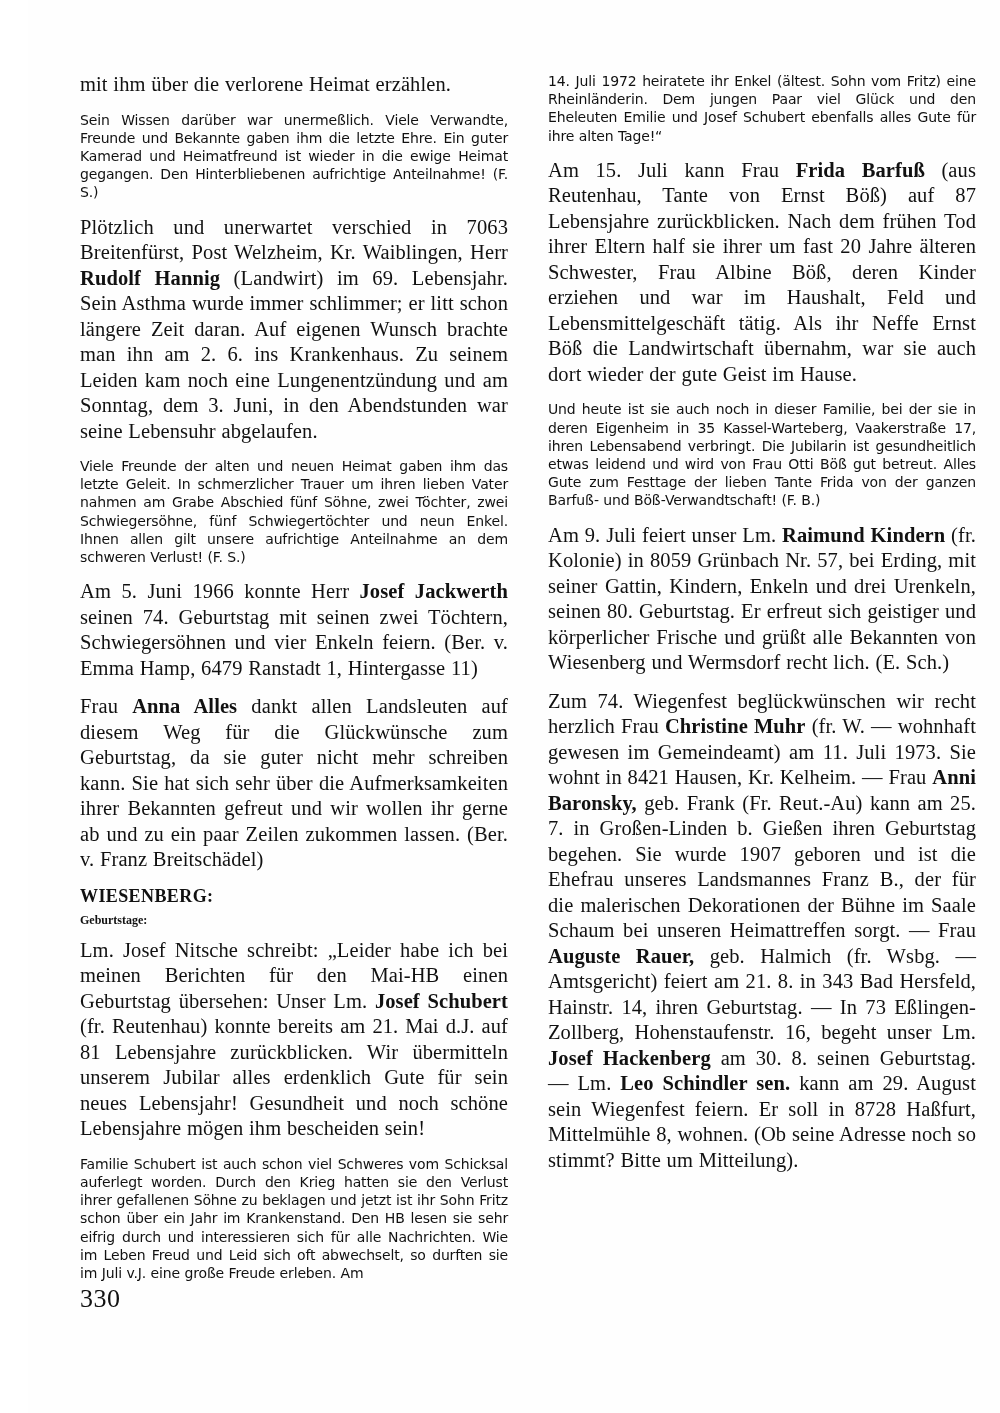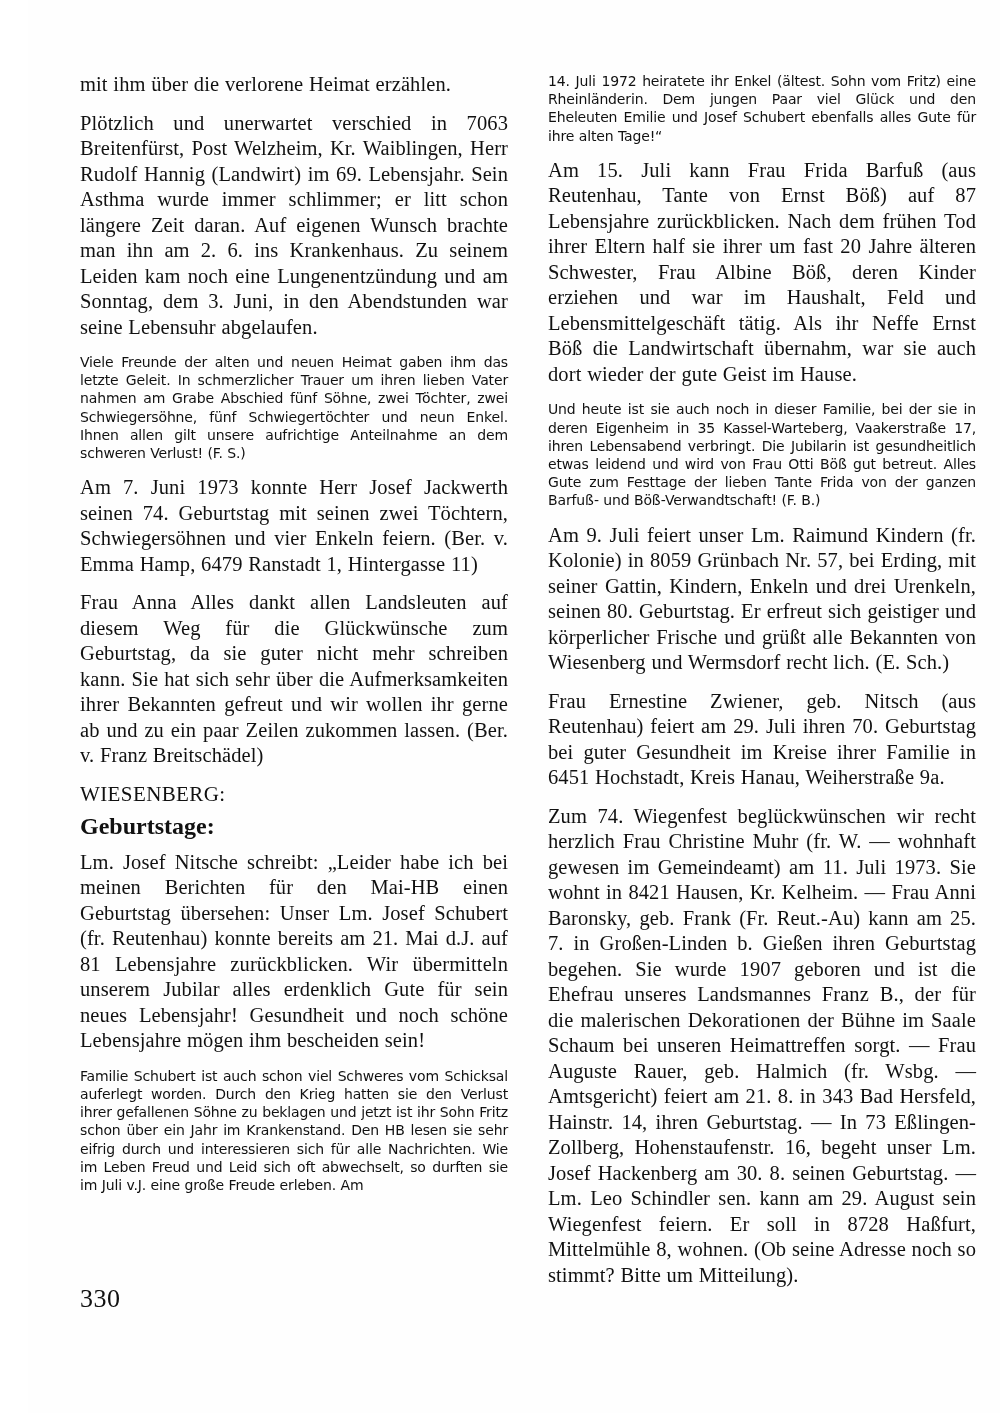--- a/index.html
+++ b/index.html
@@ -49,29 +49,29 @@
   }
   
   .small {
     font-size: 14px;
     line-height: 18.2px;
     font-family: "DejaVu Sans", sans-serif;
     letter-spacing: -0.15px;
     word-spacing: 0.2px;
     margin-bottom: 13px;
   }
-  b, .bold { font-weight: normal; }
+  b, .bold { font-weight: bold; }
   .section-head {
-    font-size: 21px;
-    font-weight: normal;
+    font-size: 18px;
+    font-weight: bold;
     margin: 0 0 6px 0;
     letter-spacing: 0.4px;
   }
   .sub-head {
-    font-size: 24px;
+    font-size: 12px;
     font-weight: bold;
     margin: 0 0 10px 0;
   }
   .folio {
     position: absolute;
     left: 52px;
     top: 1284px;
     font-size: 26px;
     font-family: "Liberation Serif", serif;
     letter-spacing: 0.5px;
@@ -80,26 +80,27 @@
 </head>
 <body>
 
 <div class="page">
   <div class="columns">
 
     <div class="col">
 
       <p class="big">mit ihm über die verlorene Heimat erzählen.</p>
 
+      <p class="small">Sein Wissen darüber war unermeßlich. Viele Verwandte, Freunde und Bekannte gaben ihm die letzte Ehre. Ein guter Kamerad und Heimatfreund ist wieder in die ewige Heimat gegangen. Den Hinterbliebenen aufrichtige Anteilnahme! (F. S.)</p>
 
       <p class="big"><span>Plötzlich und unerwartet verschied in 7063 Breitenfürst, Post Welzheim, Kr. Waiblingen, Herr </span><b>Rudolf Hannig</b><span> (Landwirt) im 69. Lebensjahr. Sein Asthma wurde immer schlimmer; er litt schon längere Zeit daran. Auf eigenen Wunsch brachte man ihn am 2. 6. ins Krankenhaus. Zu seinem Leiden kam noch eine Lungenentzündung und am Sonntag, dem 3. Juni, in den Abendstunden war seine Lebensuhr abgelaufen.</span></p>
 
       <p class="small">Viele Freunde der alten und neuen Heimat gaben ihm das letzte Geleit. In schmerzlicher Trauer um ihren lieben Vater nahmen am Grabe Abschied fünf Söhne, zwei Töchter, zwei Schwiegersöhne, fünf Schwiegertöchter und neun Enkel. Ihnen allen gilt unsere aufrichtige Anteilnahme an dem schweren Verlust! (F. S.)</p>
 
-      <p class="big"><span>Am 7. Juni 1973 konnte Herr </span><b>Josef Jackwerth</b><span> seinen 74. Geburtstag mit seinen zwei Töchtern, Schwiegersöhnen und vier Enkeln feiern. (Ber. v. Emma Hamp, 6479 Ranstadt 1, Hintergasse 11)</span></p>
+      <p class="big"><span>Am 5. Juni 1966 konnte Herr </span><b>Josef Jackwerth</b><span> seinen 74. Geburtstag mit seinen zwei Töchtern, Schwiegersöhnen und vier Enkeln feiern. (Ber. v. Emma Hamp, 6479 Ranstadt 1, Hintergasse 11)</span></p>
 
       <p class="big"><span>Frau </span><b>Anna Alles</b><span> dankt allen Landsleuten auf diesem Weg für die Glückwünsche zum Geburtstag, da sie guter nicht mehr schreiben kann. Sie hat sich sehr über die Aufmerksamkeiten ihrer Bekannten gefreut und wir wollen ihr gerne ab und zu ein paar Zeilen zukommen lassen. (Ber. v. Franz Breitschädel)</span></p>
 
       <p class="section-head">WIESENBERG:</p>
 
       <p class="sub-head">Geburtstage:</p>
 
       <p class="big"><span>Lm. Josef Nitsche schreibt: „Leider habe ich bei meinen Berichten für den Mai-HB einen Geburtstag übersehen: Unser Lm. </span><b>Josef Schubert</b><span> (fr. Reutenhau) konnte bereits am 21. Mai d.J. auf 81 Lebensjahre zurückblicken. Wir übermitteln unserem Jubilar alles erdenklich Gute für sein neues Lebensjahr! Gesundheit und noch schöne Lebensjahre mögen ihm bescheiden sein!</span></p>
 
       <p class="small">Familie Schubert ist auch schon viel Schweres vom Schicksal auferlegt worden. Durch den Krieg hatten sie den Verlust ihrer gefallenen Söhne zu beklagen und jetzt ist ihr Sohn Fritz schon über ein Jahr im Krankenstand. Den HB lesen sie sehr eifrig durch und interessieren sich für alle Nachrichten. Wie im Leben Freud und Leid sich oft abwechselt, so durften sie im Juli v.J. eine große Freude erleben. Am</p>
@@ -109,21 +110,20 @@
     <div class="col">
 
       <p class="small">14. Juli 1972 heiratete ihr Enkel (ältest. Sohn vom Fritz) eine Rheinländerin. Dem jungen Paar viel Glück und den Eheleuten Emilie und Josef Schubert ebenfalls alles Gute für ihre alten Tage!“</p>
 
       <p class="big"><span>Am 15. Juli kann Frau </span><b>Frida Barfuß</b><span> (aus Reutenhau, Tante von Ernst Böß) auf 87 Lebensjahre zurückblicken. Nach dem frühen Tod ihrer Eltern half sie ihrer um fast 20 Jahre älteren Schwester, Frau Albine Böß, deren Kinder erziehen und war im Haushalt, Feld und Lebensmittelgeschäft tätig. Als ihr Neffe Ernst Böß die Landwirtschaft übernahm, war sie auch dort wieder der gute Geist im Hause.</span></p>
 
       <p class="small">Und heute ist sie auch noch in dieser Familie, bei der sie in deren Eigenheim in 35 Kassel-Warteberg, Vaakerstraße 17, ihren Lebensabend verbringt. Die Jubilarin ist gesundheitlich etwas leidend und wird von Frau Otti Böß gut betreut. Alles Gute zum Festtage der lieben Tante Frida von der ganzen Barfuß- und Böß-Verwandtschaft! (F. B.)</p>
 
       <p class="big"><span>Am 9. Juli feiert unser Lm. </span><b>Raimund Kindern</b><span> (fr. Kolonie) in 8059 Grünbach Nr. 57, bei Erding, mit seiner Gattin, Kindern, Enkeln und drei Urenkeln, seinen 80. Geburtstag. Er erfreut sich geistiger und körperlicher Frische und grüßt alle Bekannten von Wiesenberg und Wermsdorf recht lich. (E. Sch.)</span></p>
 
-      <p class="big"><span>Frau </span><b>Ernestine Zwiener,</b><span> geb. Nitsch (aus Reutenhau) feiert am 29. Juli ihren 70. Geburtstag bei guter Gesundheit im Kreise ihrer Familie in 6451 Hochstadt, Kreis Hanau, Weiherstraße 9a.</span></p>
 
       <p class="big" id="mixed-paragraph"><span>Zum 74. Wiegenfest beglückwünschen wir recht herzlich Frau </span><b>Christine Muhr</b><span> (fr. W. — wohnhaft gewesen im Gemeindeamt) am 11. Juli 1973. Sie wohnt in 8421 Hausen, Kr. Kelheim. — Frau </span><b>Anni Baronsky,</b><span> geb. Frank (Fr. Reut.-Au) kann am 25. 7. in Großen-Linden b. Gießen ihren Geburtstag begehen. Sie wurde 1907 geboren und ist die Ehefrau unseres Landsmannes Franz B., der für die malerischen Dekorationen der Bühne im Saale Schaum bei unseren Heimattreffen sorgt. — Frau </span><b>Auguste Rauer,</b><span> geb. Halmich (fr. Wsbg. — Amtsgericht) feiert am 21. 8. in 343 Bad Hersfeld, Hainstr. 14, ihren Geburtstag. — In 73 Eßlingen-Zollberg, Hohenstaufenstr. 16, begeht unser Lm. </span><b>Josef Hackenberg</b><span> am 30. 8. seinen Geburtstag. — Lm. </span><b>Leo Schindler sen.</b><span> kann am 29. August sein Wiegenfest feiern. Er soll in 8728 Haßfurt, Mittelmühle 8, wohnen. (Ob seine Adresse noch so stimmt? Bitte um Mitteilung).</span></p>
 
     </div>
 
   </div>
 
   <div class="folio">330</div>
 </div>
 

